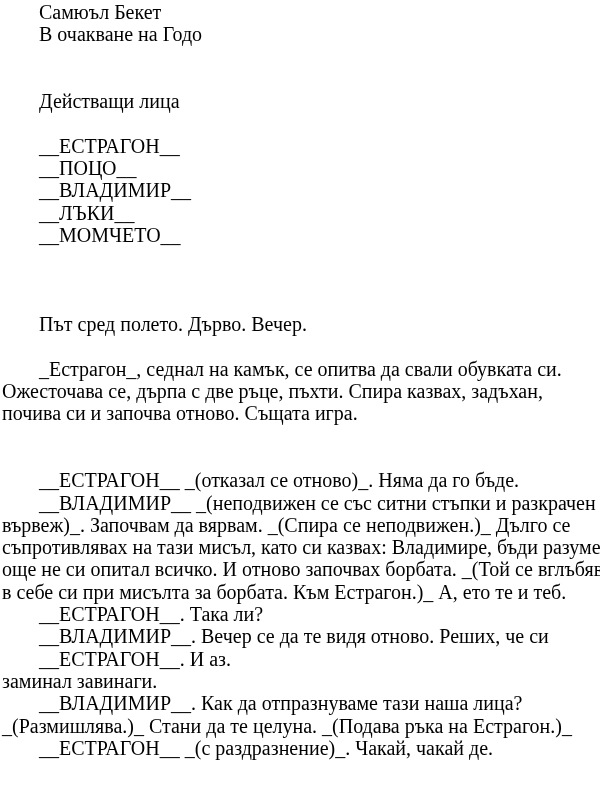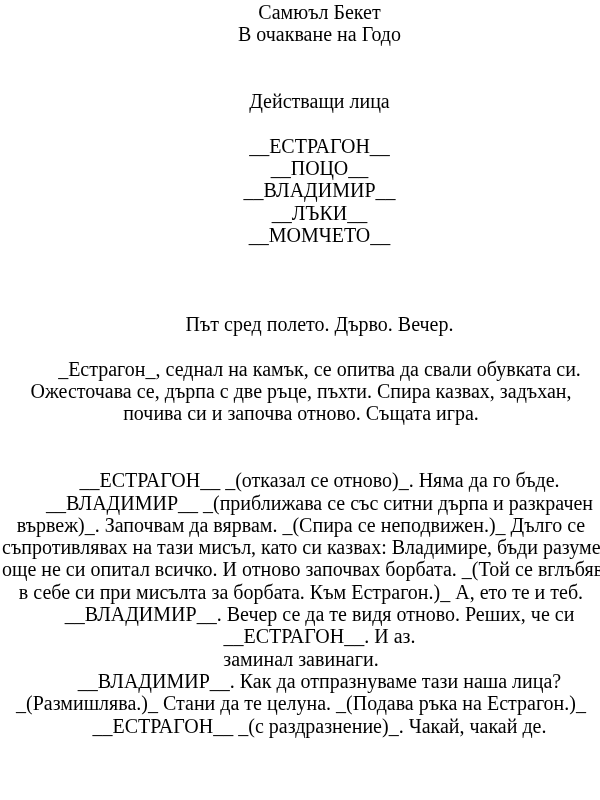--- a/index.html
+++ b/index.html
@@ -17,21 +17,20 @@
   .doc-text {
     padding: 1px 0 0 2px;
     font-family: "Liberation Serif", "DejaVu Serif", serif;
     font-size: 20px;
     line-height: 22.3px;
     color: #000000;
   }
   .ln {
     white-space: pre;
     height: 22.3px;
-    text-align: center;
   }
   .ln.ind {
     text-indent: 37px;
   }
 </style>
 </head>
 <body>
 
 <div class="page">
   <div class="doc-text">
@@ -50,25 +49,26 @@
       <div class="ln"></div>
       <div class="ln"></div>
       <div class="ln ind">Път сред полето. Дърво. Вечер.</div>
       <div class="ln"></div>
       <div class="ln ind">_Естрагон_, седнал на камък, се опитва да свали обувката си.</div>
       <div class="ln">Ожесточава се, дърпа с две ръце, пъхти. Спира казвах, задъхан,</div>
       <div class="ln">почива си и започва отново. Същата игра.</div>
       <div class="ln"></div>
       <div class="ln"></div>
       <div class="ln ind">__ЕСТРАГОН__ _(отказал се отново)_. Няма да го бъде.</div>
-      <div class="ln ind">__ВЛАДИМИР__ _(приближава се със ситни дърпа и разкрачен</div>
+      <div class="ln ind">__ВЛАДИМИР__ _(неподвижен се със ситни стъпки и разкрачен</div>
       <div class="ln">вървеж)_. Започвам да вярвам. _(Спира се неподвижен.)_ Дълго се</div>
       <div class="ln">съпротивлявах на тази мисъл, като си казвах: Владимире, бъди разумен,</div>
       <div class="ln">още не си опитал всичко. И отново започвах борбата. _(Той се вглъбява</div>
       <div class="ln">в себе си при мисълта за борбата. Към Естрагон.)_ А, ето те и теб.</div>
+      <div class="ln ind">__ЕСТРАГОН__. Така ли?</div>
       <div class="ln ind">__ВЛАДИМИР__. Вечер се да те видя отново. Реших, че си</div>
       <div class="ln ind">__ЕСТРАГОН__. И аз.</div>
       <div class="ln">заминал завинаги.</div>
       <div class="ln ind">__ВЛАДИМИР__. Как да отпразнуваме тази наша лица?</div>
       <div class="ln">_(Размишлява.)_ Стани да те целуна. _(Подава ръка на Естрагон.)_</div>
       <div class="ln ind">__ЕСТРАГОН__ _(с раздразнение)_. Чакай, чакай де.</div>
     </div>
 </div>
 
 </body></html>

